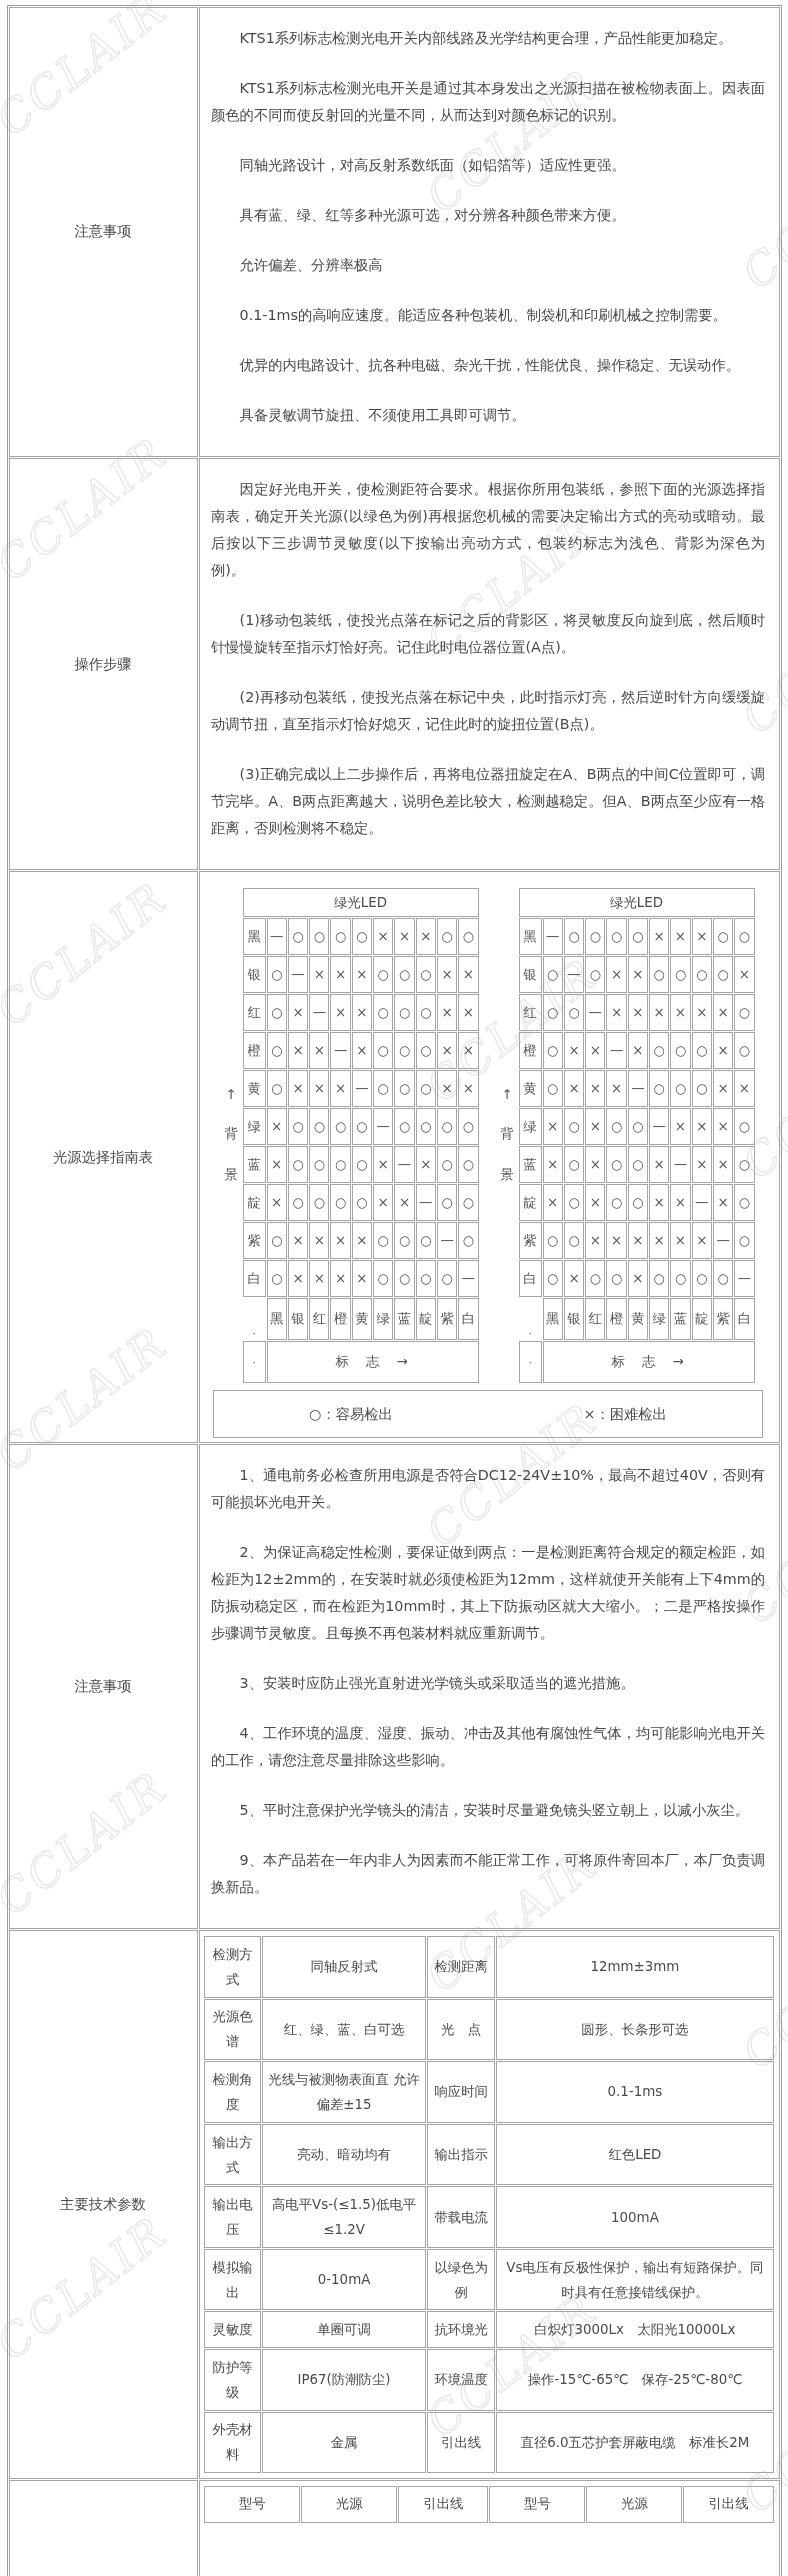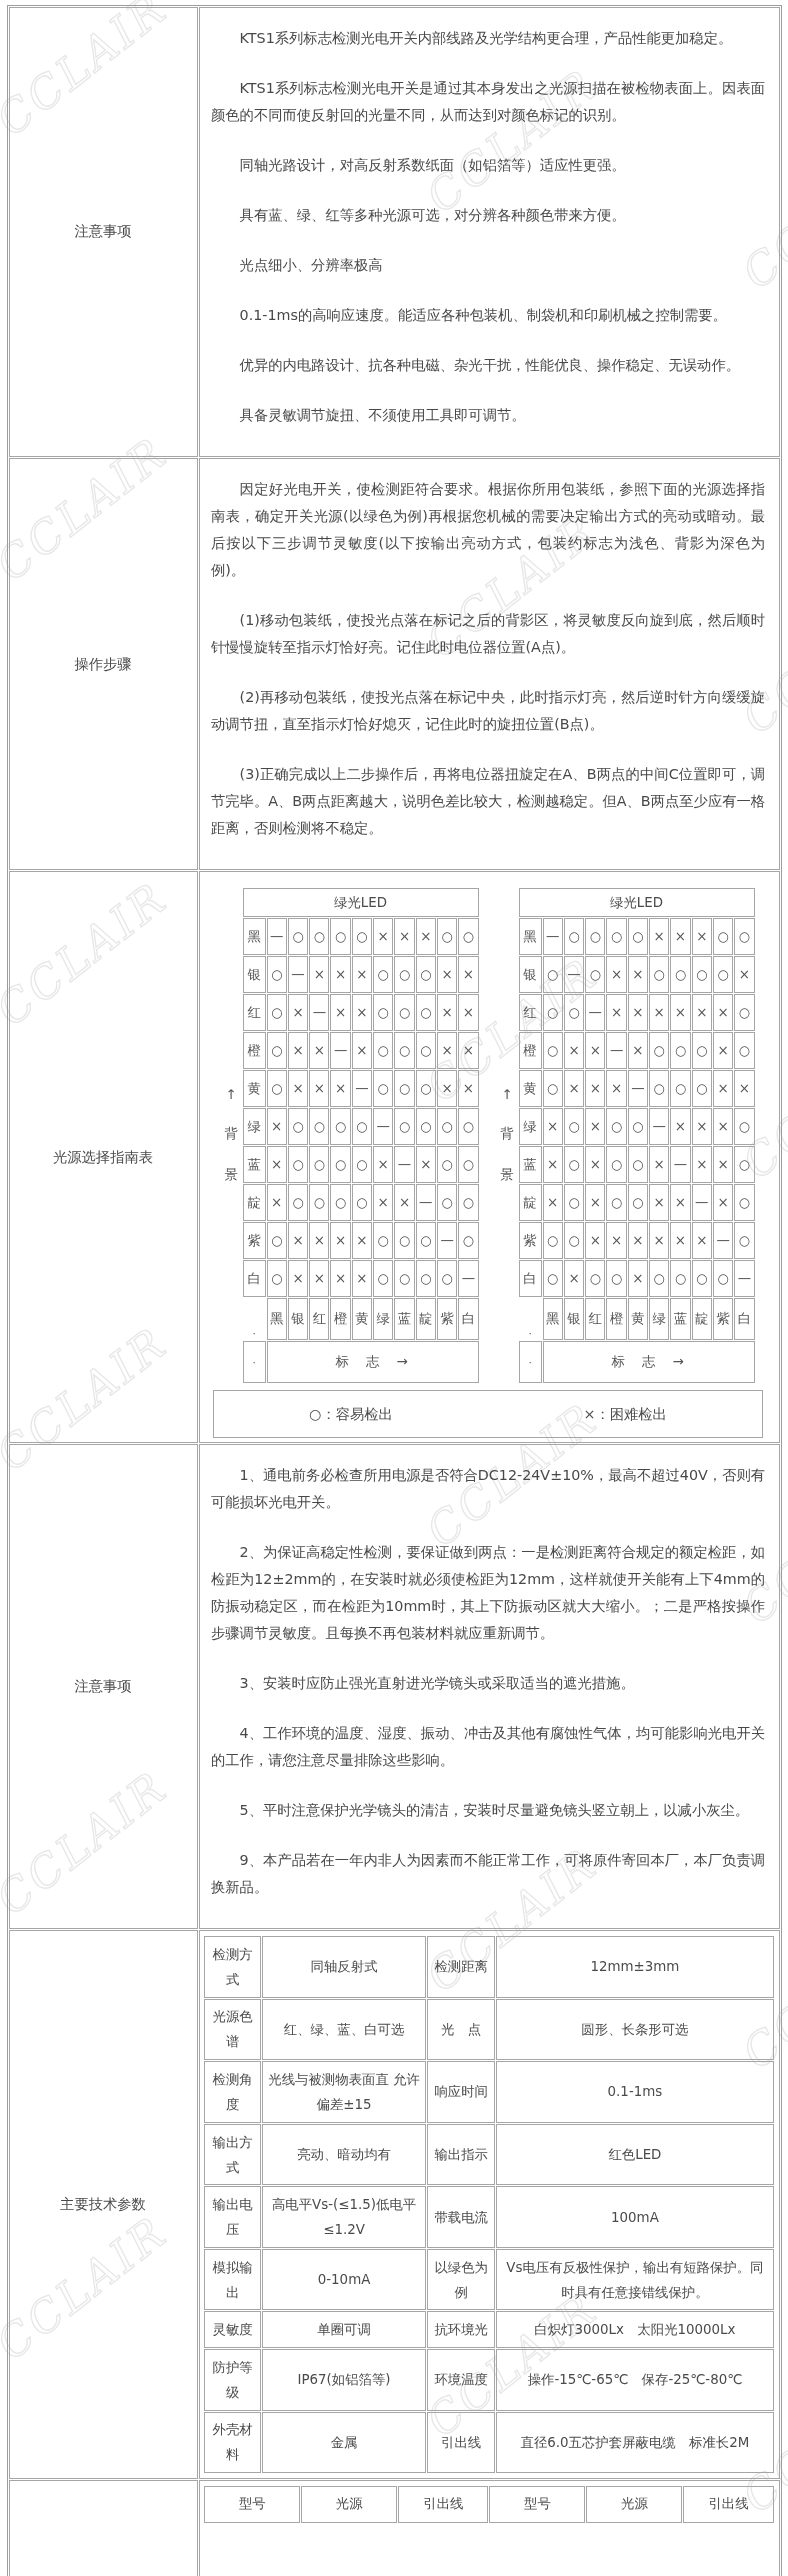--- a/index.html
+++ b/index.html
@@ -73,21 +73,21 @@
 
 <table class="main">
   <tbody>
     <tr>
       <td class="sec-label" style="height:419px;">注意事项</td>
       <td class="sec-content" id="features-paras">
           <p class="para">KTS1系列标志检测光电开关内部线路及光学结构更合理，产品性能更加稳定。</p>
           <p class="para">KTS1系列标志检测光电开关是通过其本身发出之光源扫描在被检物表面上。因表面颜色的不同而使反射回的光量不同，从而达到对颜色标记的识别。</p>
           <p class="para">同轴光路设计，对高反射系数纸面（如铝箔等）适应性更强。</p>
           <p class="para">具有蓝、绿、红等多种光源可选，对分辨各种颜色带来方便。</p>
-          <p class="para">光点细小、分辨率极高</p>
+          <p class="para">允许偏差、分辨率极高</p>
           <p class="para">0.1-1ms的高响应速度。能适应各种包装机、制袋机和印刷机械之控制需要。</p>
           <p class="para">优异的内电路设计、抗各种电磁、杂光干扰，性能优良、操作稳定、无误动作。</p>
           <p class="para">具备灵敏调节旋扭、不须使用工具即可调节。</p>
         </td>
     </tr>
     <tr>
       <td class="sec-label" style="height:342px;">操作步骤</td>
       <td class="sec-content" id="operation-paras">
           <p class="para">因定好光电开关，使检测距符合要求。根据你所用包装纸，参照下面的光源选择指南表，确定开关光源(以绿色为例)再根据您机械的需要决定输出方式的亮动或暗动。最后按以下三步调节灵敏度(以下按输出亮动方式，包装约标志为浅色、背影为深色为例)。</p>
           <p class="para">(1)移动包装纸，使投光点落在标记之后的背影区，将灵敏度反向旋到底，然后顺时针慢慢旋转至指示灯恰好亮。记住此时电位器位置(A点)。</p>
@@ -489,21 +489,21 @@
                 <td>Vs电压有反极性保护，输出有短路保护。同时具有任意接错线保护。</td>
               </tr>
               <tr>
                 <td>灵敏度</td>
                 <td>单圈可调</td>
                 <td>抗环境光</td>
                 <td>白炽灯3000Lx　太阳光10000Lx</td>
               </tr>
               <tr>
                 <td>防护等级</td>
-                <td>IP67(如铝箔等)</td>
+                <td>IP67(防潮防尘)</td>
                 <td>环境温度</td>
                 <td>操作-15℃-65℃　保存-25℃-80℃</td>
               </tr>
               <tr>
                 <td>外壳材料</td>
                 <td>金属</td>
                 <td>引出线</td>
                 <td>直径6.0五芯护套屏蔽电缆　标准长2M</td>
               </tr>
             </tbody>

